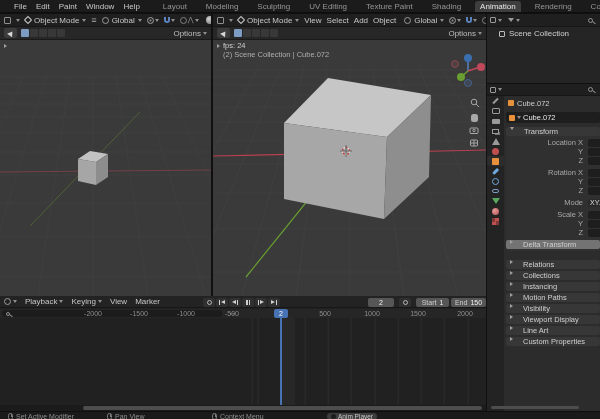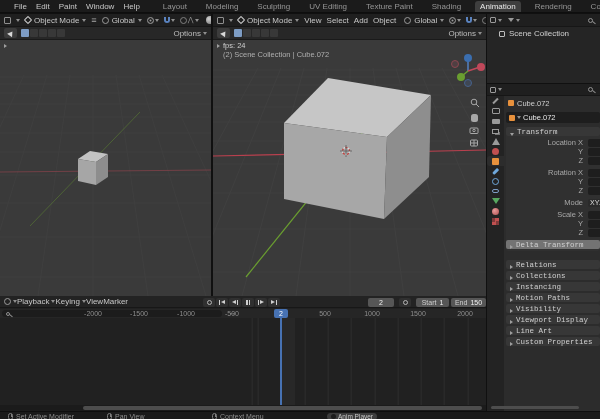--- a/index.html
+++ b/index.html
@@ -29,22 +29,22 @@
   .search-ico:after{content:'';position:absolute;width:3.5px;height:1px;background:#909090;
     right:-3px;bottom:-1px;transform:rotate(40deg);}
   .toolbtn{width:13px;height:10px;background:#3c3c3c;border-radius:2px;display:flex;align-items:center;justify-content:center;margin-right:4px;}
   .cursor-tri{width:0;height:0;border-left:3px solid transparent;border-right:3px solid transparent;
     border-bottom:5px solid #d8d8d8;transform:rotate(35deg);}
   .selmode{width:8px;height:8px;background:#383838;border-radius:1px;margin-right:1px;}
   .selmode.on{background:#7d9cc4;}
   .optlbl{margin-left:auto;display:flex;align-items:center;gap:2px;color:#bdbdbd;}
   
   .prow{display:flex;align-items:center;gap:3px;white-space:nowrap;overflow:hidden;}
-  .pnl-hdr{background:#373737;border-radius:2px;height:9px;display:flex;align-items:flex-end;gap:3px;
-    padding:0 4px;color:#cfcfcf;font-size:7.5px;margin-bottom:2px;font-family:Liberation Mono, monospace;}
+  .pnl-hdr{background:#373737;border-radius:2px;height:9px;display:flex;align-items:flex-start;gap:10px;
+    padding:0 4px;color:#cfcfcf;font-size:7.5px;margin-bottom:2px;}
   .exp{width:0;height:0;border-top:2.5px solid transparent;border-bottom:2.5px solid transparent;
     border-left:3px solid #9f9f9f;display:inline-block;flex:0 0 auto;}
   .expd{width:0;height:0;border-left:2.5px solid transparent;border-right:2.5px solid transparent;
     border-top:3px solid #9f9f9f;display:inline-block;flex:0 0 auto;}
   .frow{height:8px;margin-bottom:1px;position:relative;}
   .frow .lbl{position:absolute;right:17px;top:0;font-size:7.5px;color:#a8a8a8;line-height:8px;}
   .frow .fld{position:absolute;left:82px;right:0;top:0;height:8px;background:#1e1e1e;border-radius:2px 0 0 2px;
     font-size:7px;color:#dcdcdc;line-height:8px;padding-left:2px;overflow:hidden;}
   .tabico{height:10px;display:flex;align-items:center;justify-content:center;width:17px;}
   
@@ -440,21 +440,21 @@
         <div class="pnl-hdr">
             <span class="exp"></span>
             <span>Custom Properties</span>
           </div>
       </div>
     </div>
     <div class="abs" style="left:4px;top:322px;width:88px;height:3px;background:#4d4d4d;border-radius:2px;"></div>
   </div>
 
   <div class="abs" style="left:0;top:296px;width:486px;height:115px;background:#212121;overflow:hidden;">
-    <div class="flexr" style="height:12px;background:#232323;border-bottom:1px solid #171717;padding:0 4px;font-size:8px;">
+    <div class="flexr" style="height:12px;background:#232323;border-bottom:1px solid #171717;padding:0 4px;gap:8px;font-size:8px;">
       <span class="flexr" style="gap:2px;">
         <span class="cirico" style="width:7px;height:7px;position:relative;"></span>
         <span class="caret"></span>
       </span>
       <span class="flexr mtext" style="gap:2px;">
           <span>Playback</span>
           <span class="caret"></span>
         </span>
       <span class="flexr mtext" style="gap:2px;">
           <span>Keying</span>

